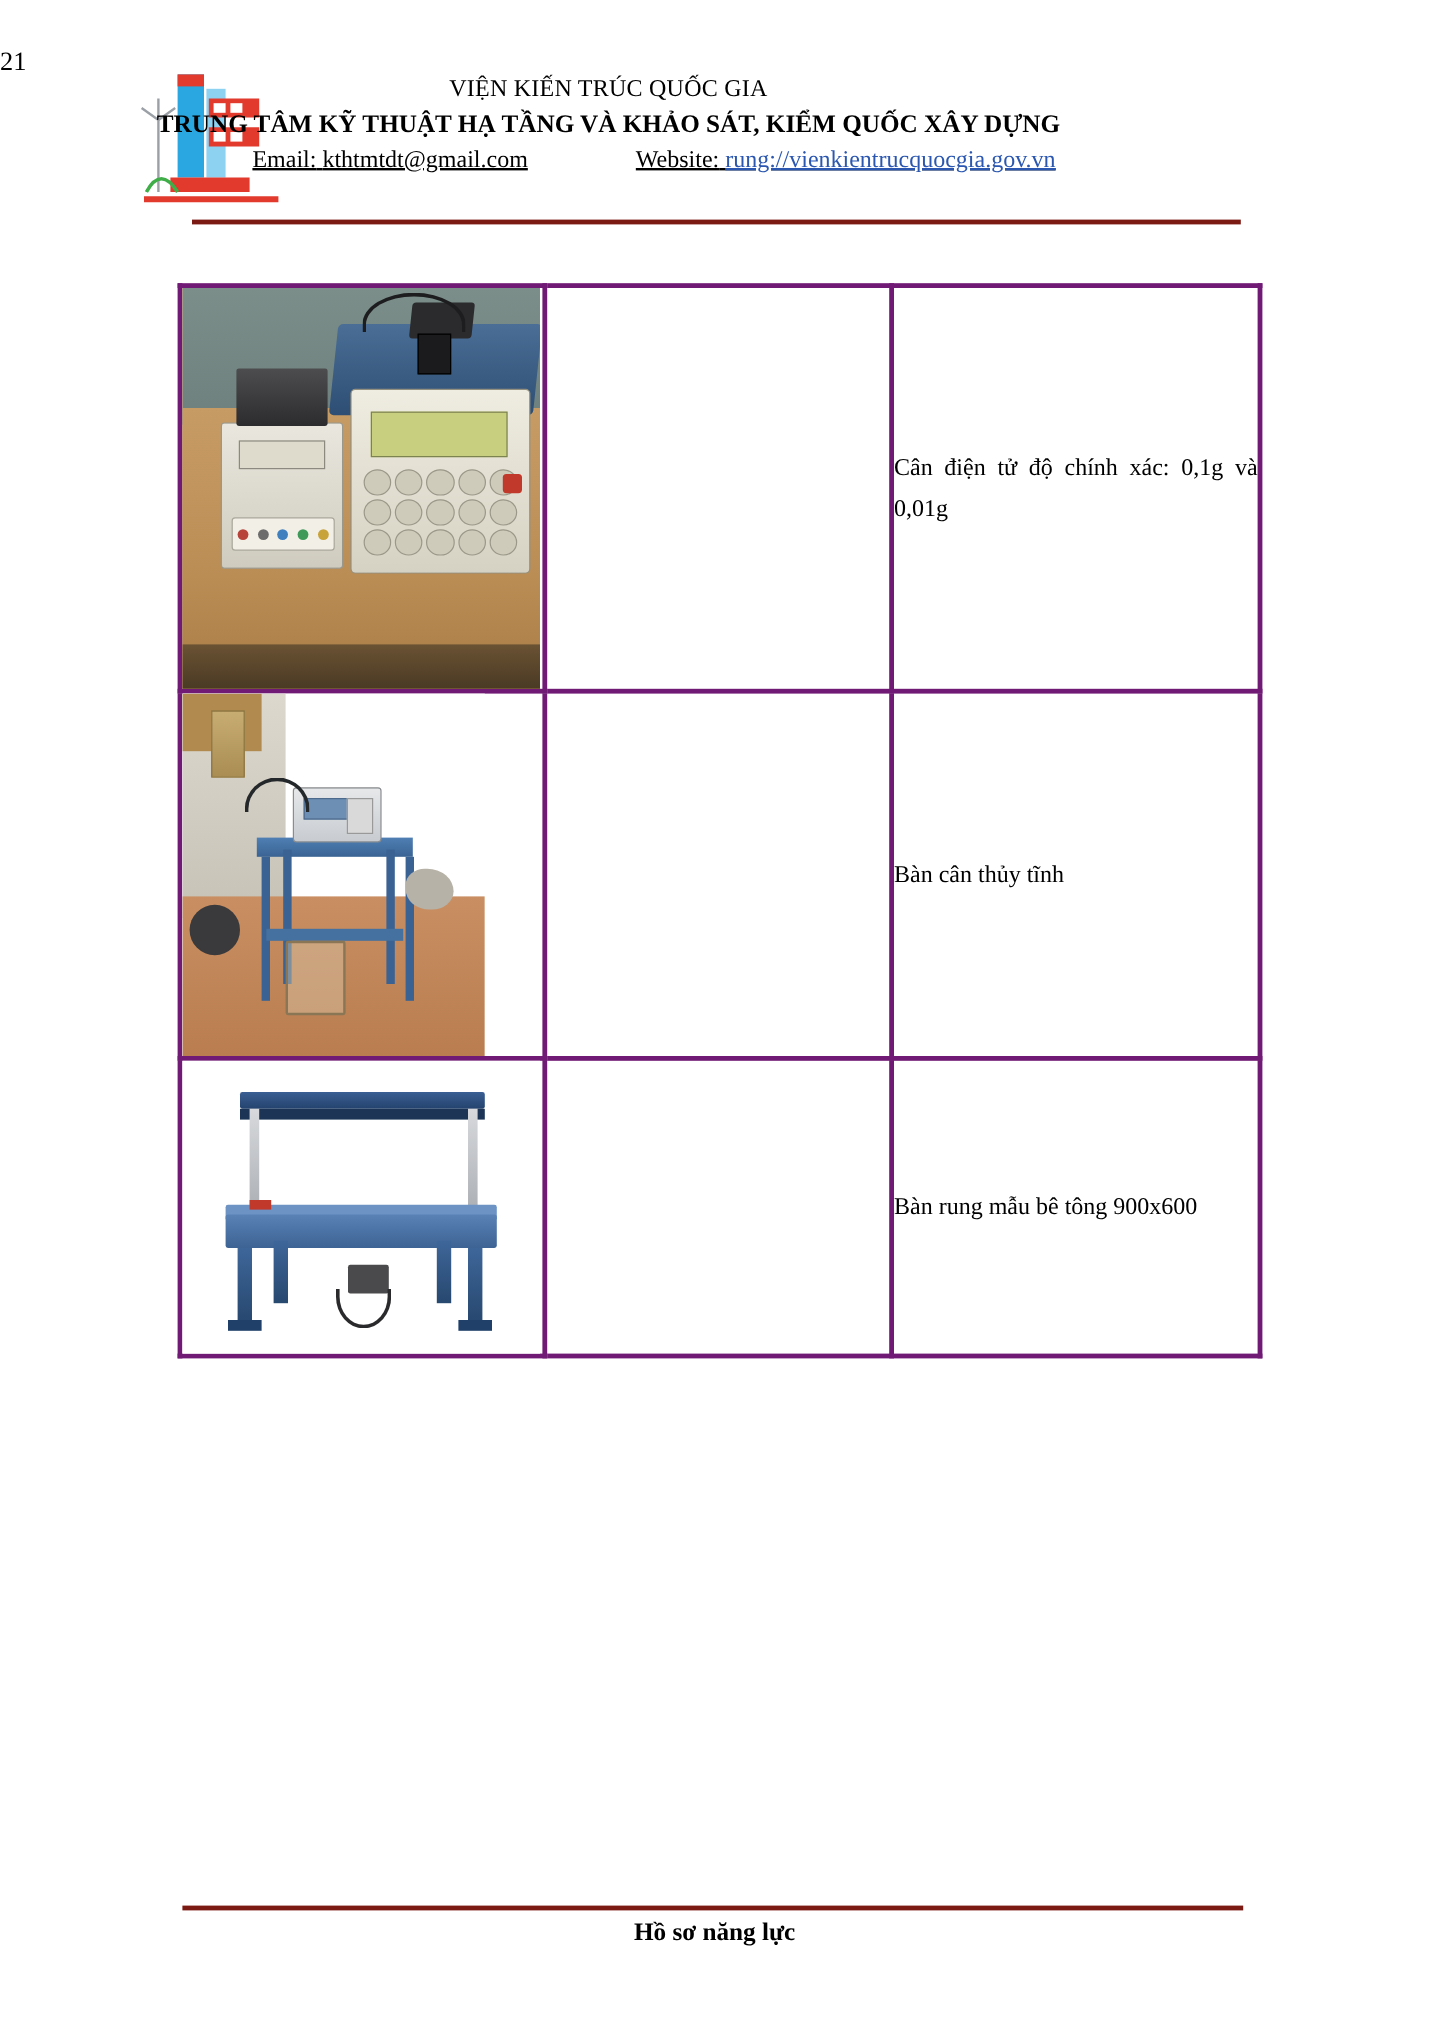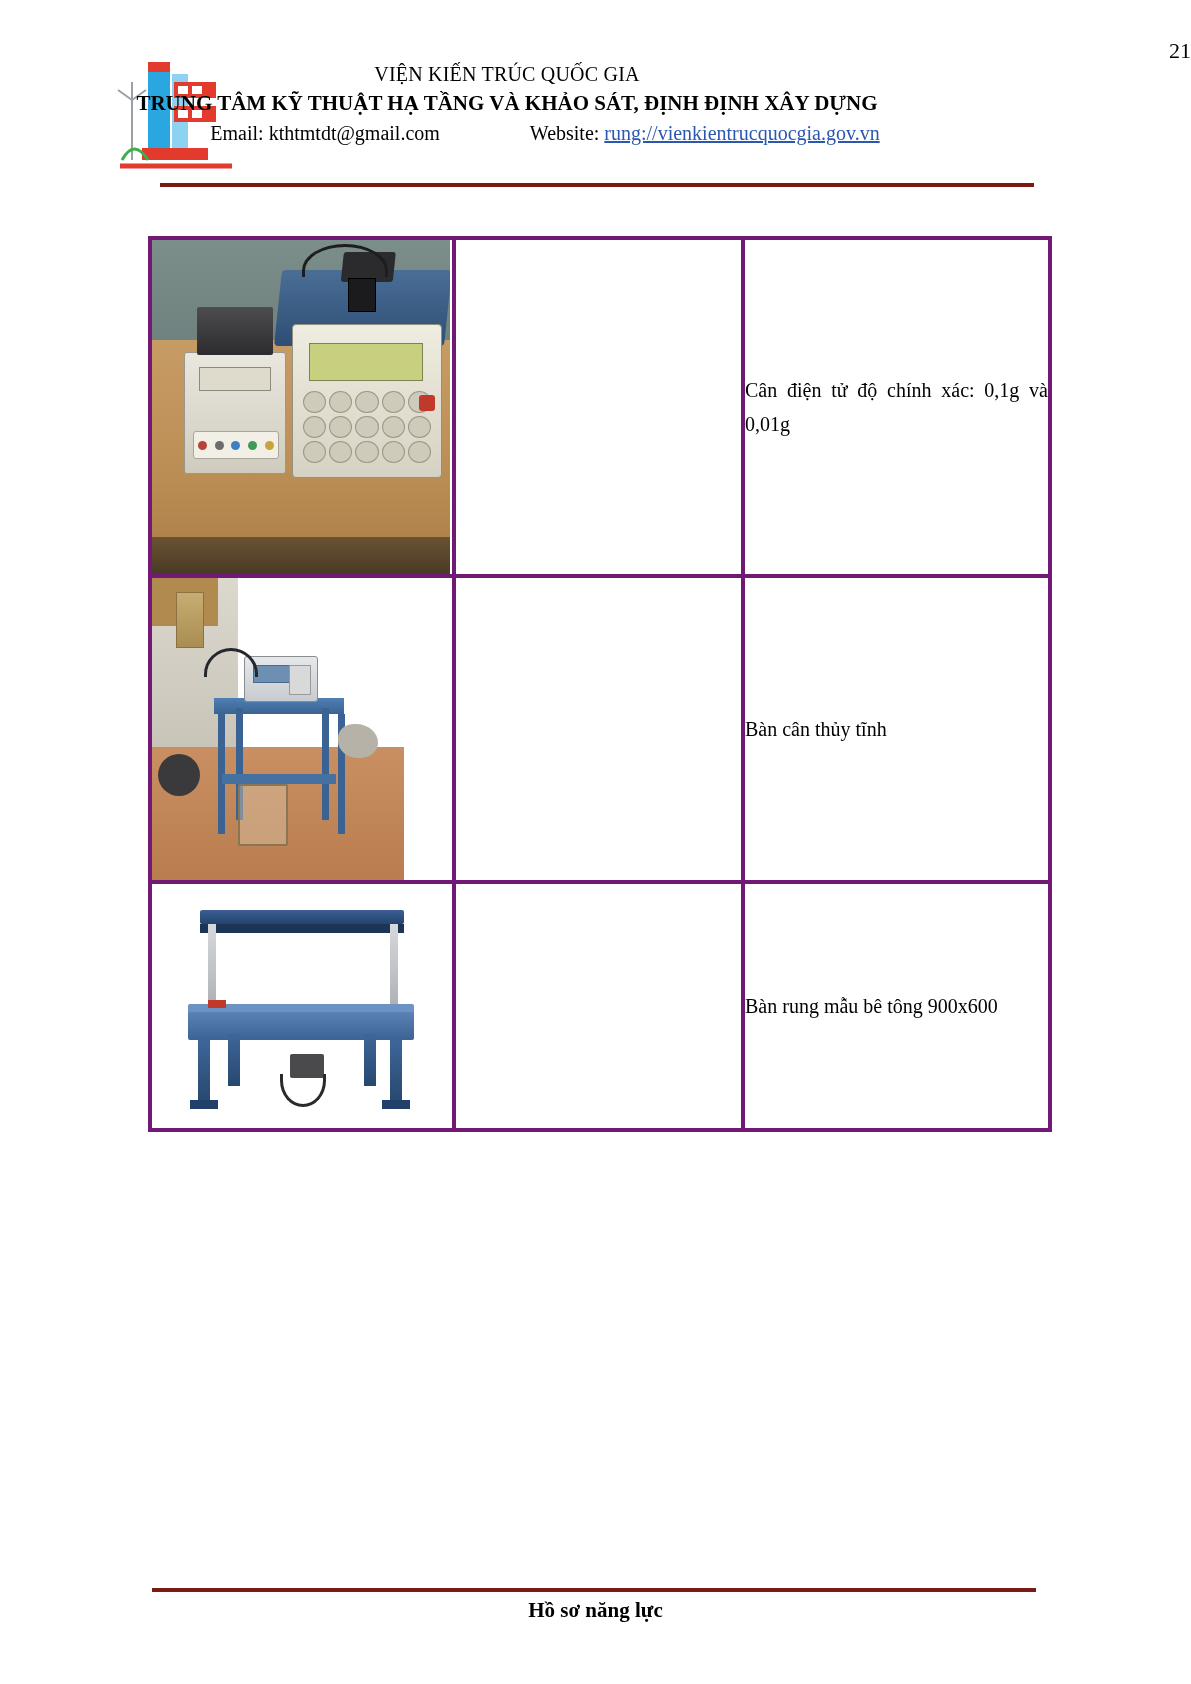--- a/index.html
+++ b/index.html
@@ -21,21 +21,21 @@
     height: 1684px;
     box-sizing: border-box;
   }
 
   
   .page-number {
     position: absolute;
     top: 38px;
     left: 0;
     width: 1191px;
-    text-align: right;
+    text-align: left;
     font-size: 22px;
     font-family: "Liberation Serif", serif;
   }
   .header-block {
     position: absolute;
     top: 60px;
     left: 0;
     width: 1014px;
     text-align: center;
   }
@@ -53,20 +53,21 @@
     font-size: 21px;
     line-height: 32px;
   }
   .header-contact {
     font-size: 20px;
     line-height: 30px;
     display: flex;
     justify-content: center;
     gap: 90px;
     padding-left: 76px;
+    text-decoration: underline;
   }
   .contact-item { white-space: nowrap; }
   .link-text {
     color: #2b57b0;
     text-decoration: underline;
   }
 
   
   .logo {
     position: absolute;
@@ -389,21 +390,21 @@
         <line x1="20" y1="52" x2="20" y2="34"></line>
       </g>
       <path d="M10 112 q12 -22 26 0" fill="none" stroke="#3fae49" stroke-width="3"></path>
     </svg>
   </div>
 
   <div class="page-number">21</div>
 
   <div class="header-block">
     <div class="header-line1">VIỆN KIẾN TRÚC QUỐC GIA</div>
-    <div class="header-line2">TRUNG TÂM KỸ THUẬT HẠ TẦNG VÀ KHẢO SÁT, ĐỊNH ĐỊNH XÂY DỰNG</div>
+    <div class="header-line2">TRUNG TÂM KỸ THUẬT HẠ TẦNG VÀ KHẢO SÁT, KIỂM QUỐC XÂY DỰNG</div>
     <div class="header-contact">
       <span class="contact-item">
         <span>Email:</span>
         <span>kthtmtdt@gmail.com</span>
       </span>
       <span class="contact-item">
         <span>Website:</span>
         <span class="link-text">rung://vienkientrucquocgia.gov.vn</span>
       </span>
     </div>

